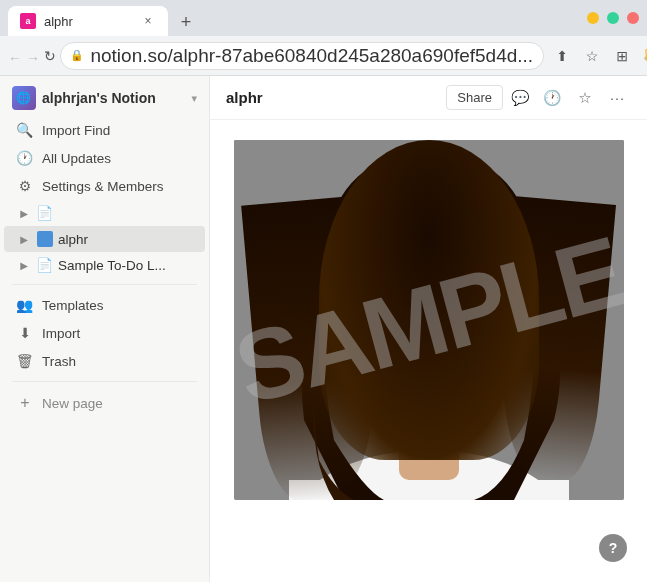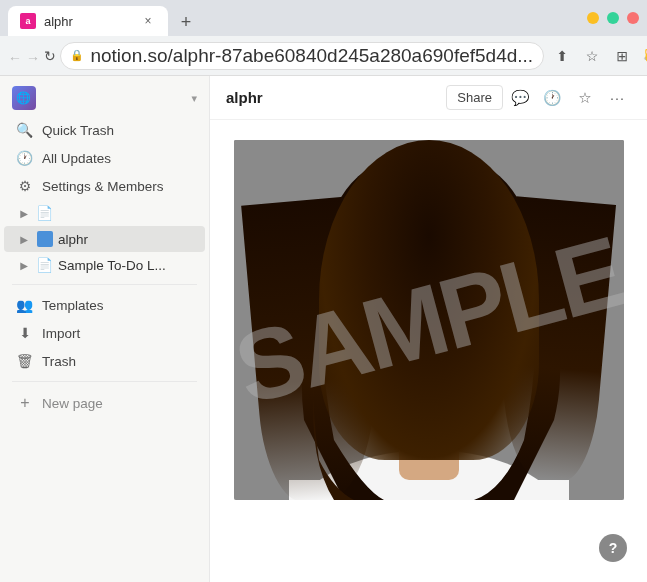--- a/index.html
+++ b/index.html
@@ -428,26 +428,27 @@
   </div>
 
   <div class="main-area">
 
     <div class="sidebar">
 
       <div class="sidebar-workspace-header">
         <div class="workspace-icon">
           <span style="font-size:12px;">🌐</span>
         </div>
+        <span class="workspace-name">alphrjan's Notion</span>
         <span class="workspace-chevron">▾</span>
       </div>
 
       <div class="sidebar-item">
         <div class="sidebar-item-icon">🔍</div>
-        <span>Quick Trash</span>
+        <span>Import Find</span>
       </div>
 
       <div class="sidebar-item">
         <div class="sidebar-item-icon">🕐</div>
         <span>All Updates</span>
       </div>
 
       <div class="sidebar-item">
         <div class="sidebar-item-icon">⚙</div>
         <span>Settings &amp; Members</span>

